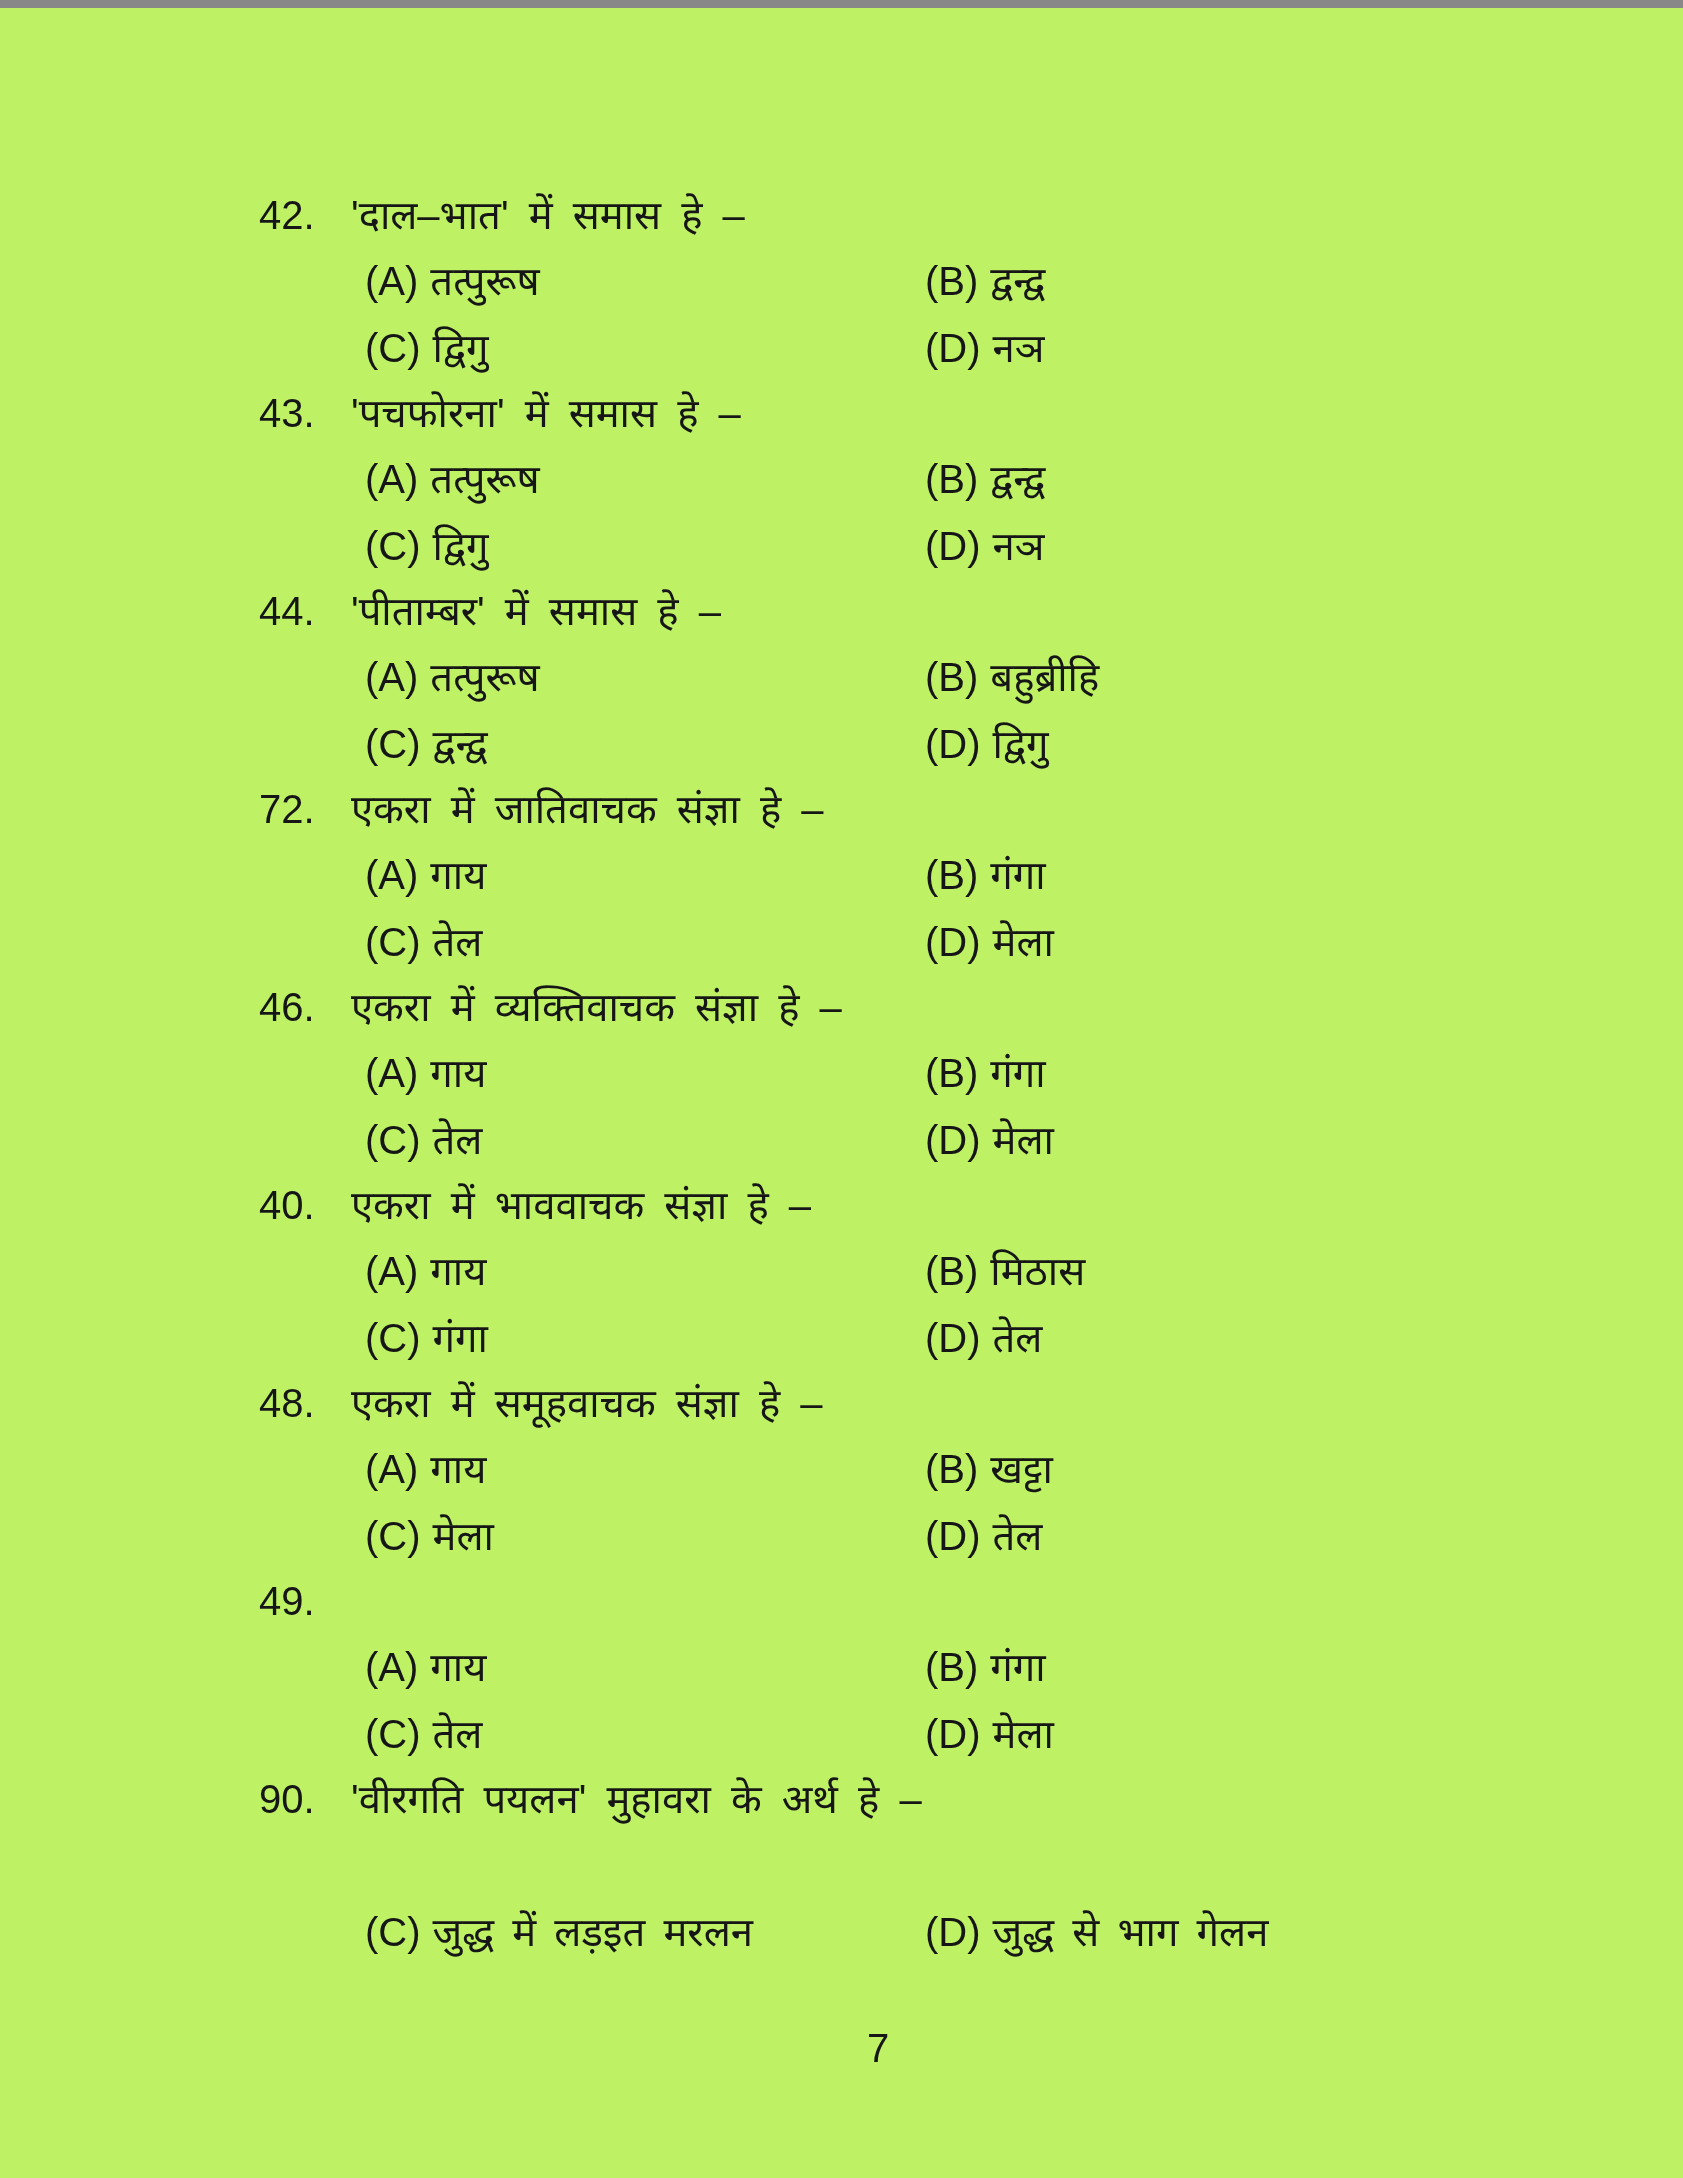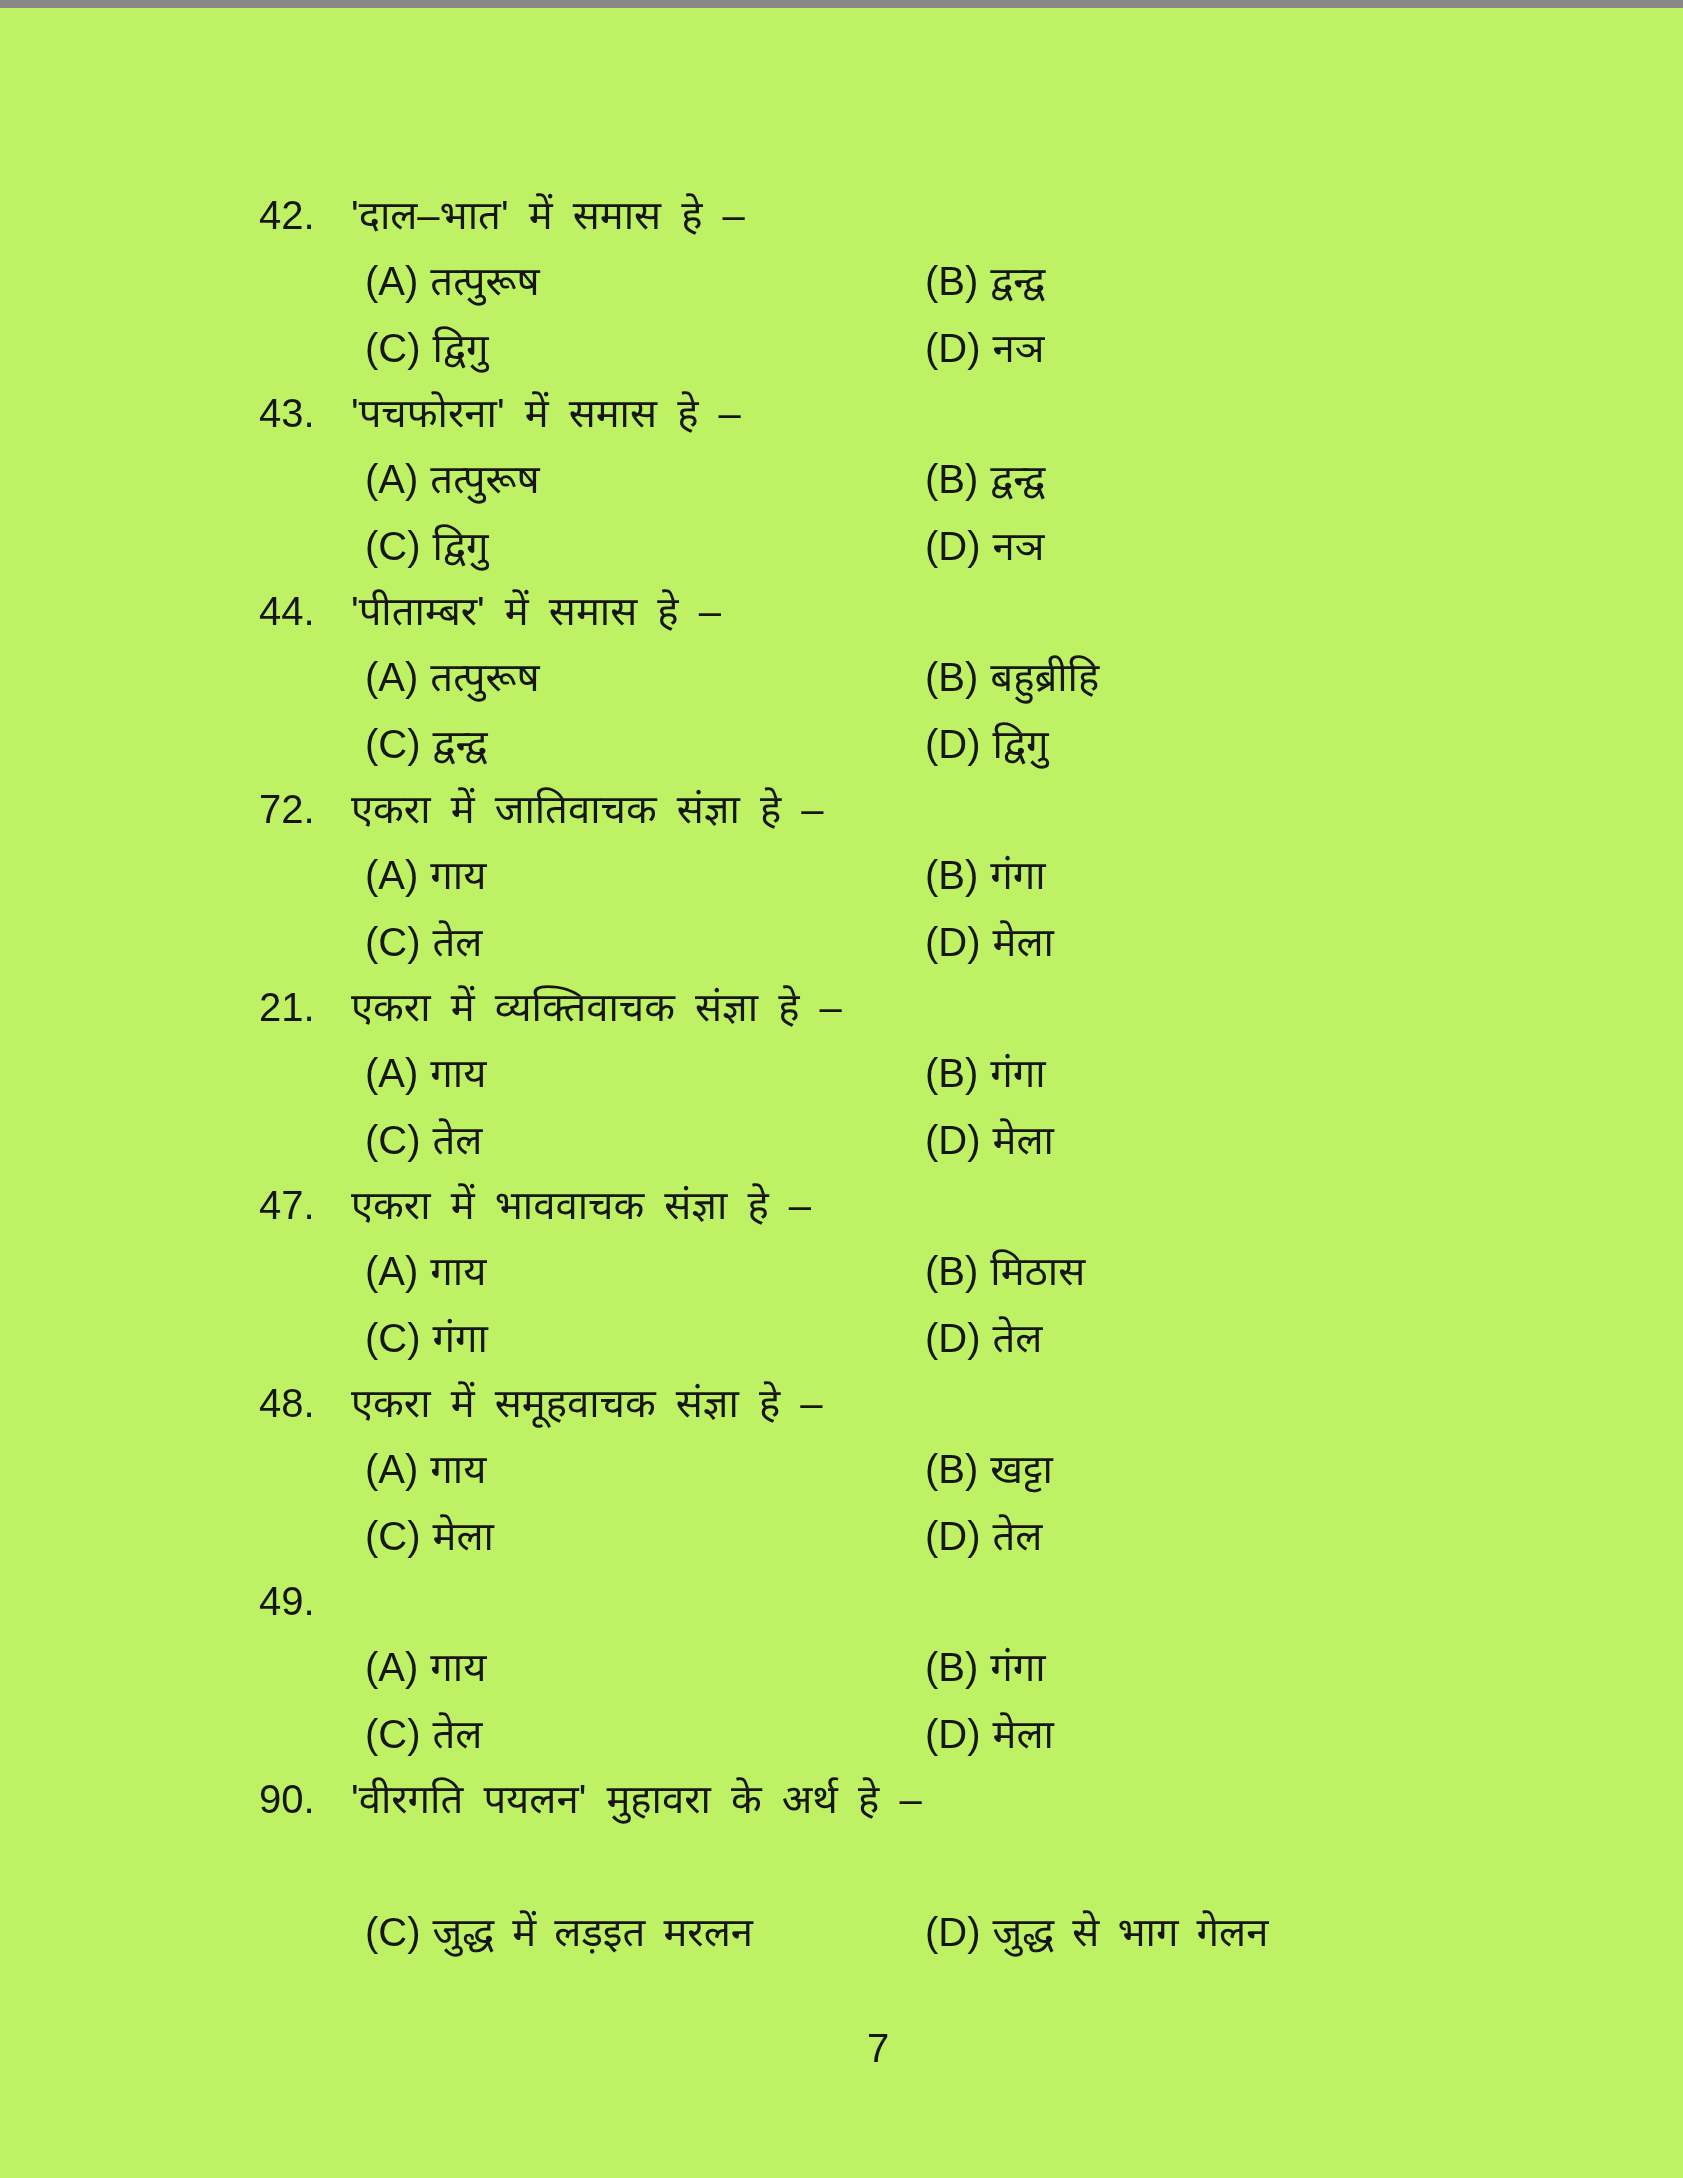--- a/index.html
+++ b/index.html
@@ -125,36 +125,36 @@
         <span class="opt c2"><span class="olabel">(B)</span><span class="otext">गंगा</span></span>
       </div>
       <div class="orow cd">
         <span class="opt c1"><span class="olabel">(C)</span><span class="otext">तेल</span></span>
         <span class="opt c2"><span class="olabel">(D)</span><span class="otext">मेला</span></span>
       </div>
     </section>
 
     <section class="question">
       <div class="qline">
-        <span class="qnum">21.</span>
+        <span class="qnum">46.</span>
         <span class="qtext">एकरा में व्यक्तिवाचक संज्ञा हे –</span>
       </div>
       <div class="orow ab">
         <span class="opt c1"><span class="olabel">(A)</span><span class="otext">गाय</span></span>
         <span class="opt c2"><span class="olabel">(B)</span><span class="otext">गंगा</span></span>
       </div>
       <div class="orow cd">
         <span class="opt c1"><span class="olabel">(C)</span><span class="otext">तेल</span></span>
         <span class="opt c2"><span class="olabel">(D)</span><span class="otext">मेला</span></span>
       </div>
     </section>
 
     <section class="question">
       <div class="qline">
-        <span class="qnum">47.</span>
+        <span class="qnum">40.</span>
         <span class="qtext">एकरा में भाववाचक संज्ञा हे –</span>
       </div>
       <div class="orow ab">
         <span class="opt c1"><span class="olabel">(A)</span><span class="otext">गाय</span></span>
         <span class="opt c2"><span class="olabel">(B)</span><span class="otext">मिठास</span></span>
       </div>
       <div class="orow cd">
         <span class="opt c1"><span class="olabel">(C)</span><span class="otext">गंगा</span></span>
         <span class="opt c2"><span class="olabel">(D)</span><span class="otext">तेल</span></span>
       </div>

